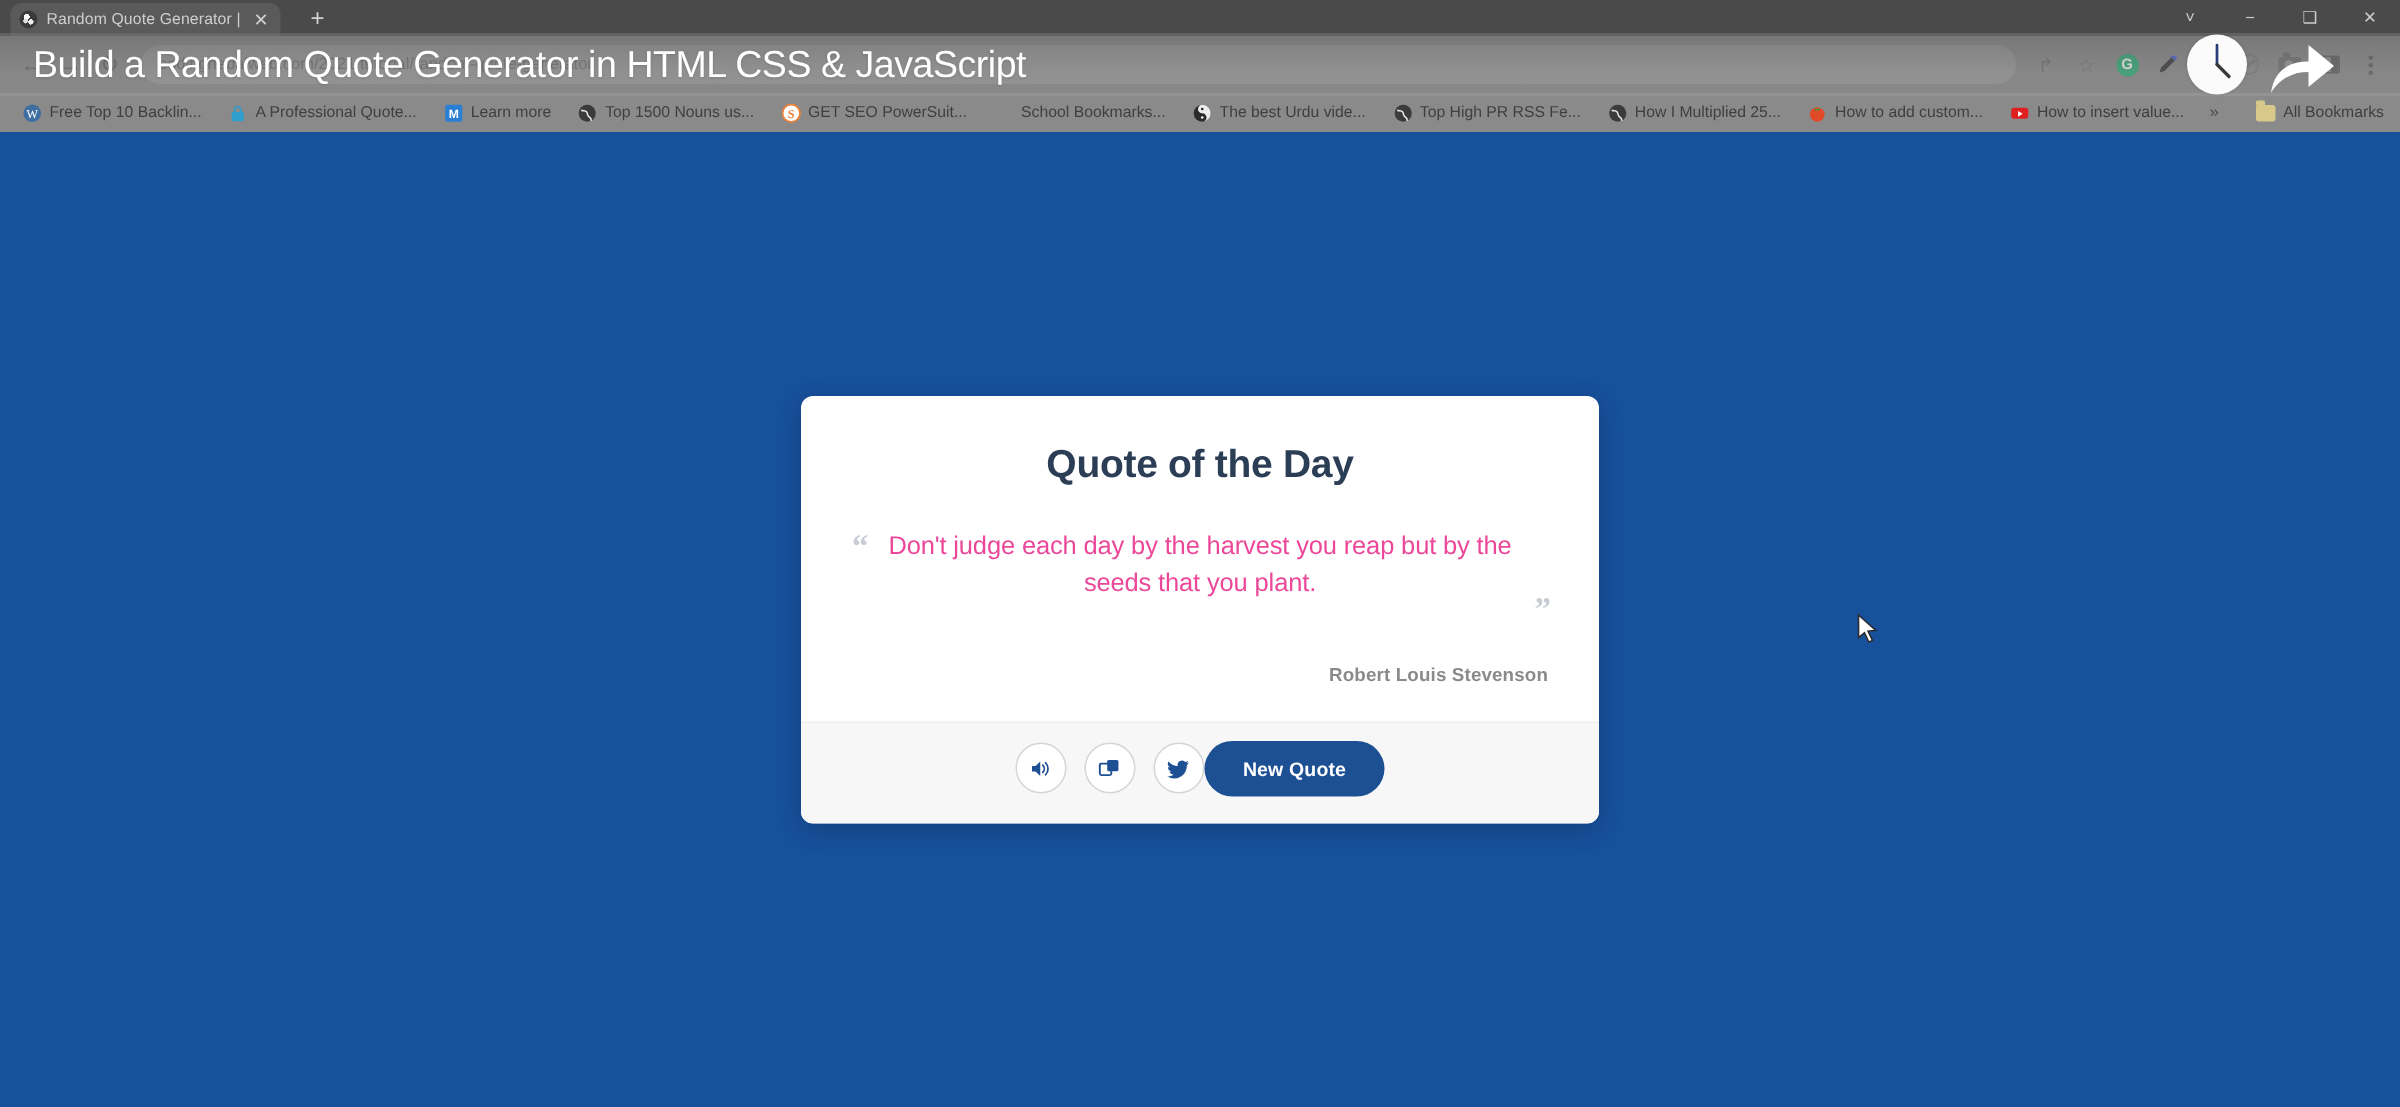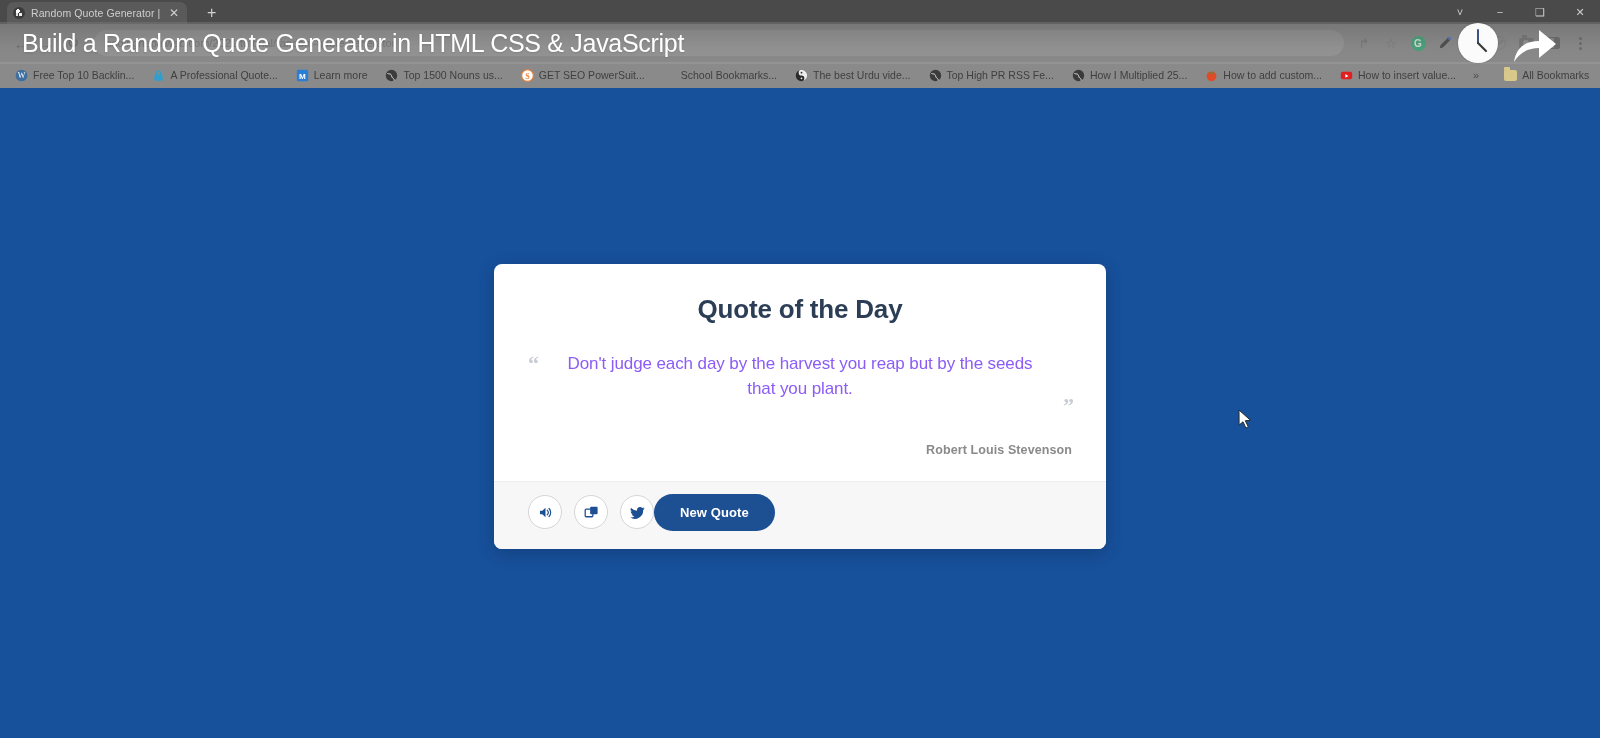--- a/index.html
+++ b/index.html
@@ -147,21 +147,21 @@
 
   
   .page {
     position: absolute; top: 88px; left: 0;
     width: 1600px; height: 650px;
     background: #17509b;
     display: flex; align-items: center; justify-content: center;
   }
   .quote-card {
     position: relative;
-    width: 612px;
+    width: 532px;
     background: #ffffff;
     border-radius: 8px;
     box-shadow: 0 4px 18px rgba(0,0,0,.18);
     margin-top: -14px;
     overflow: hidden;
   }
   .card-body { padding: 30px 34px 6px 34px; }
   .card-title {
     text-align: center;
     font-size: 26px;
@@ -181,37 +181,37 @@
     font-weight: bold;
     line-height: 1;
     font-family: "Liberation Serif", serif;
   }
   .qmark-open { left: 0px; top: 2px; }
   .qmark-close { right: -2px; bottom: -16px; }
   .quote-text {
     text-align: center;
     font-size: 17px;
     line-height: 25px;
-    color: #8b5cf6;
+    color: #ec4899;
     letter-spacing: -.1px;
   }
   .quote-author {
     text-align: right;
     margin-top: 42px;
     font-size: 12.5px;
     font-weight: bold;
     color: #8a8a8a;
     letter-spacing: .1px;
   }
   .card-footer {
     margin-top: 18px;
     background: #f7f7f8;
     border-top: 1px solid #efefef;
     padding: 12px 34px 18px 34px;
-    display: flex; align-items: center; justify-content: flex-start;
+    display: flex; align-items: center; justify-content: center;
   }
   .icon-group { display: flex; gap: 12px; }
   .icon-btn {
     width: 34px; height: 34px; border-radius: 50%;
     border: 1px solid #d3d5da;
     background: #ffffff;
     display: flex; align-items: center; justify-content: center;
     color: #1d4f93;
   }
   .new-quote-btn {

